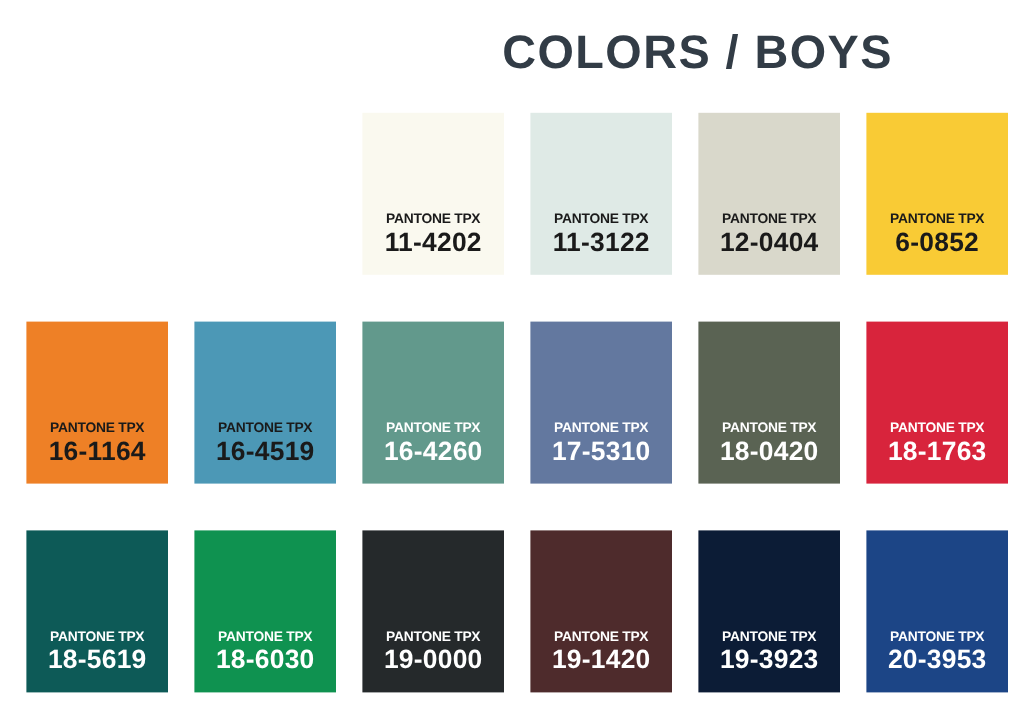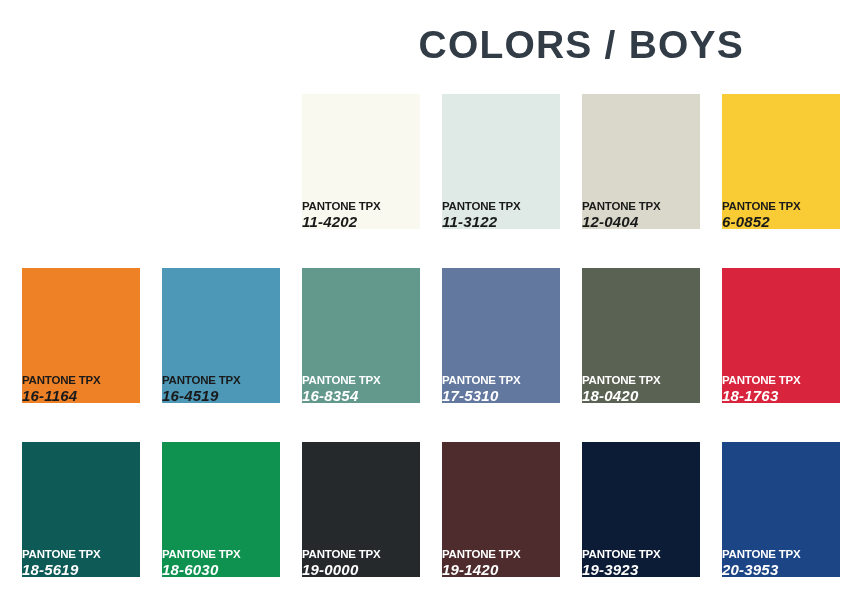--- a/index.html
+++ b/index.html
@@ -63,43 +63,43 @@
     overflow: hidden;
   }
 
   .swatch.empty {
     background: transparent;
   }
 
   .swatch-caption {
     position: absolute;
     left: 0;
-    bottom: 0;
+    bottom: 16px;
     width: 100%;
+    text-align: center;
     line-height: 1;
   }
 
   .swatch-brand {
     display: block;
     font-family: "Liberation Sans", sans-serif;
     font-size: 11.5px;
     font-weight: bold;
     letter-spacing: -0.2px;
     white-space: nowrap;
   }
 
   .swatch-code {
     display: block;
     margin-top: 2px;
     font-family: "Liberation Sans", sans-serif;
-    font-size: 15px;
+    font-size: 22px;
     font-weight: bold;
     letter-spacing: 0.2px;
     white-space: nowrap;
-    font-style: italic;
   }
 </style>
 </head>
 <body>
 
 <div id="page" style="background: rgb(255, 255, 255);">
 
   <div id="title-bar">
     <h1 id="page-title" style="color: rgb(50, 60, 70);">COLORS / BOYS</h1>
   </div>
@@ -139,21 +139,21 @@
       </div>
       <div class="swatch" style="background: rgb(76, 152, 182);">
         <div class="swatch-caption" style="color: rgb(26, 26, 26);">
           <span class="swatch-brand">PANTONE TPX</span>
           <span class="swatch-code">16-4519</span>
         </div>
       </div>
       <div class="swatch" style="background: rgb(98, 153, 140);">
         <div class="swatch-caption" style="color: rgb(255, 255, 255);">
           <span class="swatch-brand">PANTONE TPX</span>
-          <span class="swatch-code">16-8354</span>
+          <span class="swatch-code">16-4260</span>
         </div>
       </div>
       <div class="swatch" style="background: rgb(99, 120, 159);">
         <div class="swatch-caption" style="color: rgb(255, 255, 255);">
           <span class="swatch-brand">PANTONE TPX</span>
           <span class="swatch-code">17-5310</span>
         </div>
       </div>
       <div class="swatch" style="background: rgb(90, 99, 83);">
         <div class="swatch-caption" style="color: rgb(255, 255, 255);">

